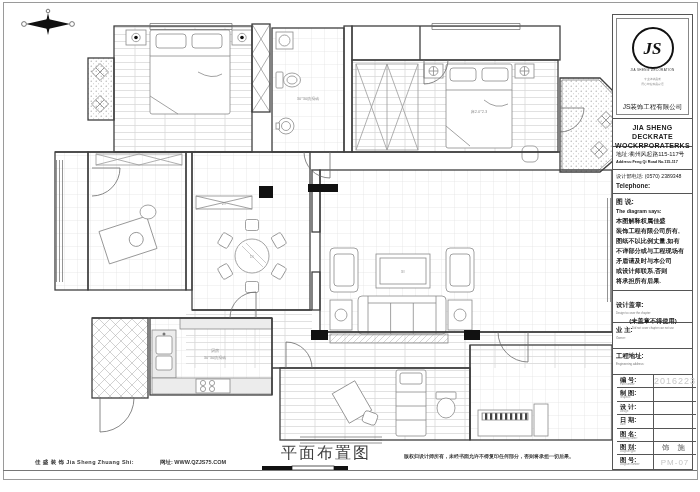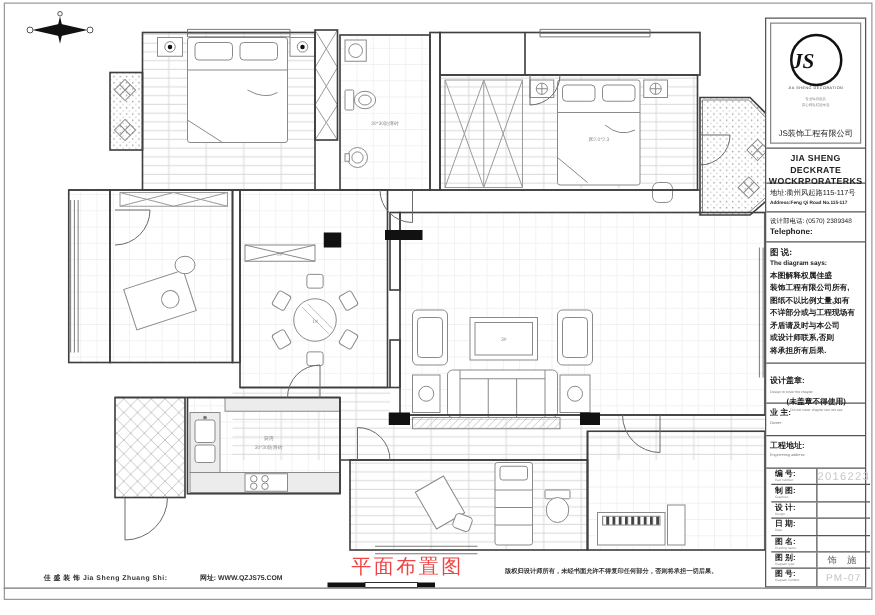--- a/index.html
+++ b/index.html
@@ -10,21 +10,21 @@
   .hline-470{position:absolute;left:3px;top:470px;width:694px;border-top:1px solid #777;}
   svg{position:absolute;left:0;top:0;}
   
   #tblock{position:absolute;left:612px;top:14px;width:81px;height:456px;
           border:1px solid #555;box-sizing:border-box;background:#fff;}
   .sec{position:absolute;left:0;width:100%;box-sizing:border-box;border-bottom:1px solid #555;}
   .logo-box{top:0;height:104px;}
   .logo-inner{position:absolute;left:3px;top:3px;right:3px;bottom:3px;border:1px solid #888;}
   .logo-circle{position:absolute;left:50%;top:8px;transform:translateX(-50%);
                width:38px;height:38px;border:2px solid #111;border-radius:50%;
-               display:flex;align-items:center;justify-content:flex-start;}
+               display:flex;align-items:center;justify-content:center;}
   .logo-mono{font-family:"Liberation Serif",serif;font-style:italic;font-weight:bold;
              font-size:17px;color:#111;line-height:1;}
   .logo-sub{position:absolute;top:49px;width:100%;text-align:center;font-size:3px;
             letter-spacing:.4px;color:#333;}
   .logo-tag{position:absolute;width:100%;text-align:center;font-size:2.8px;color:#888;}
   .logo-cn{position:absolute;top:84px;width:100%;text-align:center;font-size:6.5px;color:#222;}
   .co-en{top:104px;height:28px;text-align:center;font-size:7px;font-weight:bold;
          letter-spacing:.3px;padding-top:4px;line-height:9px;}
   .addr{top:132px;height:23px;padding:3px 2px 0 3px;}
   .addr-cn{font-size:5.8px;}
@@ -54,21 +54,21 @@
   .tlab .l2{font-size:2.6px;color:#888;line-height:3px;}
   .tval{flex:1;display:flex;align-items:center;justify-content:center;}
   .v-num{font-size:9px;color:#c8c8c8;letter-spacing:1px;}
   .v-type{font-size:7.5px;color:#666;letter-spacing:3px;}
   .v-pm{font-size:8px;color:#c4c4c4;letter-spacing:1px;}
   
   .foot-brand{position:absolute;left:35px;top:459px;font-size:5.5px;color:#333;
               letter-spacing:.4px;font-weight:bold;}
   .foot-web{position:absolute;left:160px;top:459px;font-size:5.5px;color:#333;font-weight:bold;}
   .plan-title{position:absolute;left:281px;top:443px;font-family:"Liberation Serif",serif;
-              font-size:16px;color:#ef4444;letter-spacing:2px;}
+              font-size:16px;color:#404040;letter-spacing:2px;}
   .copyright{position:absolute;left:404px;top:453px;font-size:5px;color:#333;font-weight:600;}
 </style>
 </head>
 <body>
 
 <div id="sheet">
   <div class="border-outer"></div>
 
   <svg width="700" height="492" viewBox="0 0 700 492">
     <defs>

